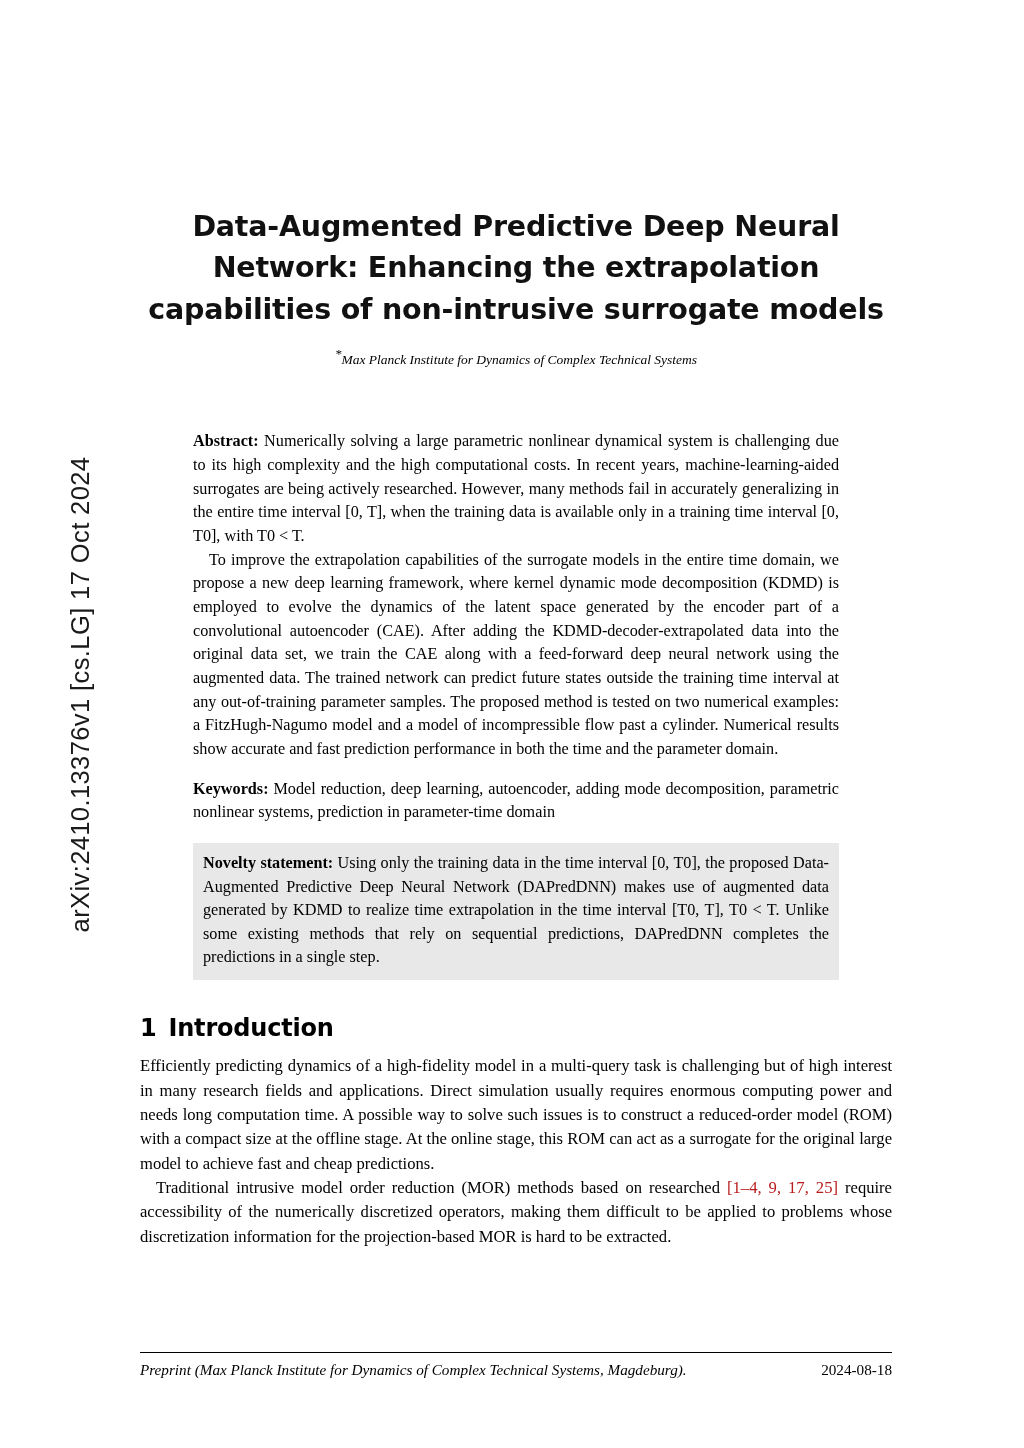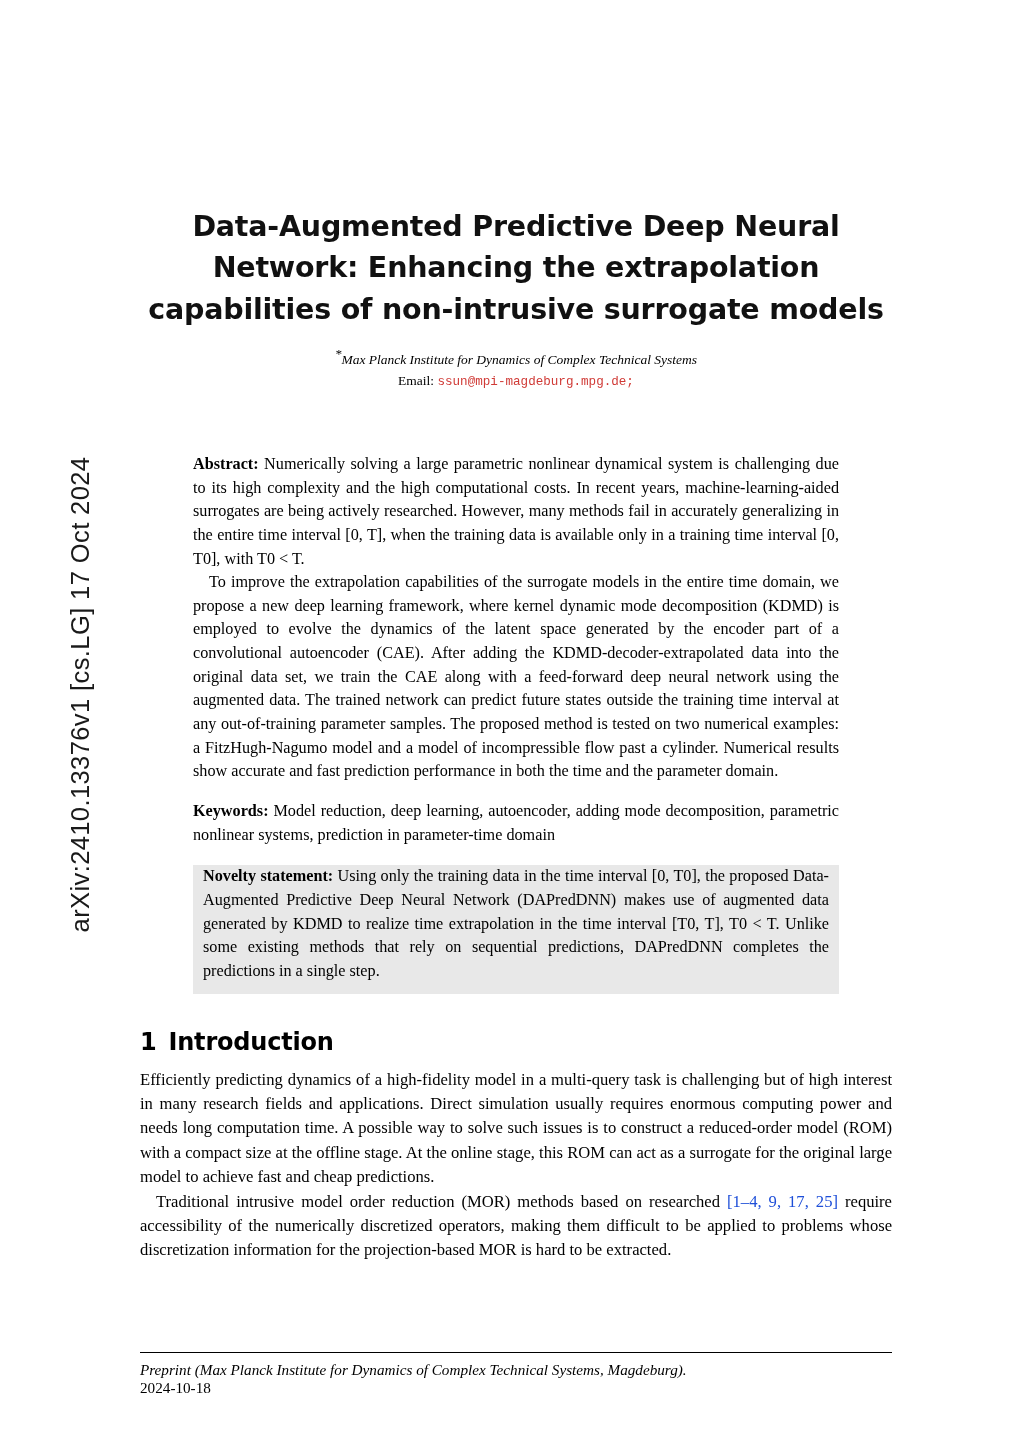--- a/index.html
+++ b/index.html
@@ -114,21 +114,21 @@
   }
   .kw {
     margin-top: 16px !important;
     text-indent: 0 !important;
   }
 
   .novelty {
     margin: 18px auto 0 auto;
     width: 646px;
     background: #e8e8e8;
-    padding: 0 10px 10px 10px;
+    padding: 9px 10px 10px 10px;
     box-sizing: border-box;
     font-size: 16.2px;
     line-height: 1.46;
     text-align: justify;
   }
   .novelty b { font-weight: bold; }
 
   
   h2.section {
     margin: 34px 0 12px 0;
@@ -139,64 +139,59 @@
   }
   h2.section .num { margin-right: 12px; }
 
   .body-text {
     font-size: 16.6px;
     line-height: 1.47;
     text-align: justify;
   }
   .body-text p { margin: 0; }
   .body-text p + p { text-indent: 16px; }
-  .cite { color: #1d4ed8; margin-top: 32px; }
+  .cite { color: #b91c1c; margin-top: 32px; }
 
   
   .footer {
     position: absolute;
     left: 140px;
     top: 1352px;
     width: 752px;
   }
   .footer .rule {
     border-top: 1px solid #000;
     width: 100%;
     margin-bottom: 8px;
   }
   .footer .row {
     display: flex;
     justify-content: space-between;
     align-items: baseline;
     font-size: 15.2px;
     font-style: italic;
-    flex-direction: column;
   }
   .footer .date { font-style: normal; }
 </style>
 </head>
 <body>
 
 <div class="arxiv-stamp">
   <span>arXiv:2410.13376v1  [cs.LG]  17 Oct 2024</span>
 </div>
 
 <div class="page">
 
   <div class="title">
     <span>Data-Augmented Predictive Deep Neural Network: Enhancing the extrapolation capabilities of non-intrusive surrogate models</span>
   </div>
 
 
   <div class="affil">
     <sup>*</sup><span>Max Planck Institute for Dynamics of Complex Technical Systems</span>
-    <div class="email-line">
-      <span>Email:</span>
-      <span class="mono">ssun@mpi-magdeburg.mpg.de;</span>
-    </div>
   </div>
 
   <div class="abs-block">
     <p><span class="lead">Abstract:</span> <span>Numerically solving a large parametric nonlinear dynamical system is challenging due to its high complexity and the high computational costs. In recent years, machine-learning-aided surrogates are being actively researched. However, many methods fail in accurately generalizing in the entire time interval [0, T], when the training data is available only in a training time interval [0, T0], with T0 &lt; T.</span></p>
     <p>To improve the extrapolation capabilities of the surrogate models in the entire time domain, we propose a new deep learning framework, where kernel dynamic mode decomposition (KDMD) is employed to evolve the dynamics of the latent space generated by the encoder part of a convolutional autoencoder (CAE). After adding the KDMD-decoder-extrapolated data into the original data set, we train the CAE along with a feed-forward deep neural network using the augmented data. The trained network can predict future states outside the training time interval at any out-of-training parameter samples. The proposed method is tested on two numerical examples: a FitzHugh-Nagumo model and a model of incompressible flow past a cylinder. Numerical results show accurate and fast prediction performance in both the time and the parameter domain.</p>
     <p class="kw"><span class="lead">Keywords:</span> <span>Model reduction, deep learning, autoencoder, adding mode decomposition, parametric nonlinear systems, prediction in parameter-time domain</span></p>
   </div>
 
   <div class="novelty">
     <b>Novelty statement:</b>
@@ -211,15 +206,15 @@
     <p>Efficiently predicting dynamics of a high-fidelity model in a multi-query task is challenging but of high interest in many research fields and applications. Direct simulation usually requires enormous computing power and needs long computation time. A possible way to solve such issues is to construct a reduced-order model (ROM) with a compact size at the offline stage. At the online stage, this ROM can act as a surrogate for the original large model to achieve fast and cheap predictions.</p>
     <p><span>Traditional intrusive model order reduction (MOR) methods based on researched </span><span class="cite">[1–4, 9, 17, 25]</span><span> require accessibility of the numerically discretized operators, making them difficult to be applied to problems whose discretization information for the projection-based MOR is hard to be extracted.</span></p>
   </div>
 
 </div>
 
 <div class="footer">
   <div class="rule"></div>
   <div class="row">
     <span>Preprint (Max Planck Institute for Dynamics of Complex Technical Systems, Magdeburg).</span>
-    <span class="date">2024-10-18</span>
+    <span class="date">2024-08-18</span>
   </div>
 </div>
 
 </body></html>

